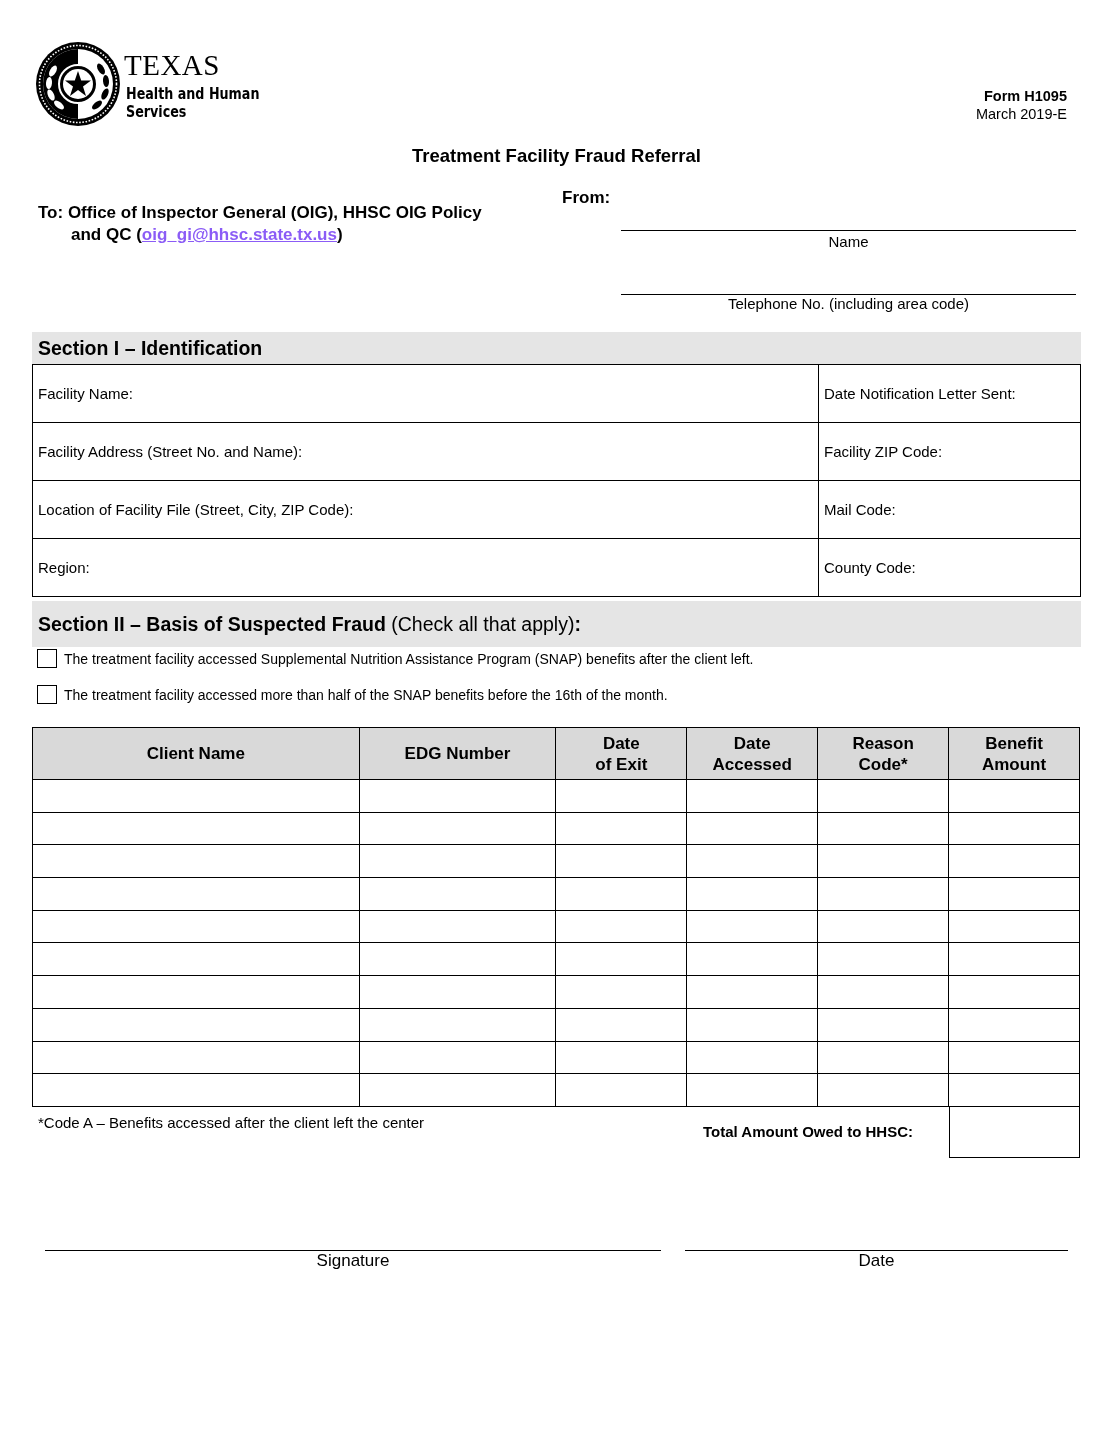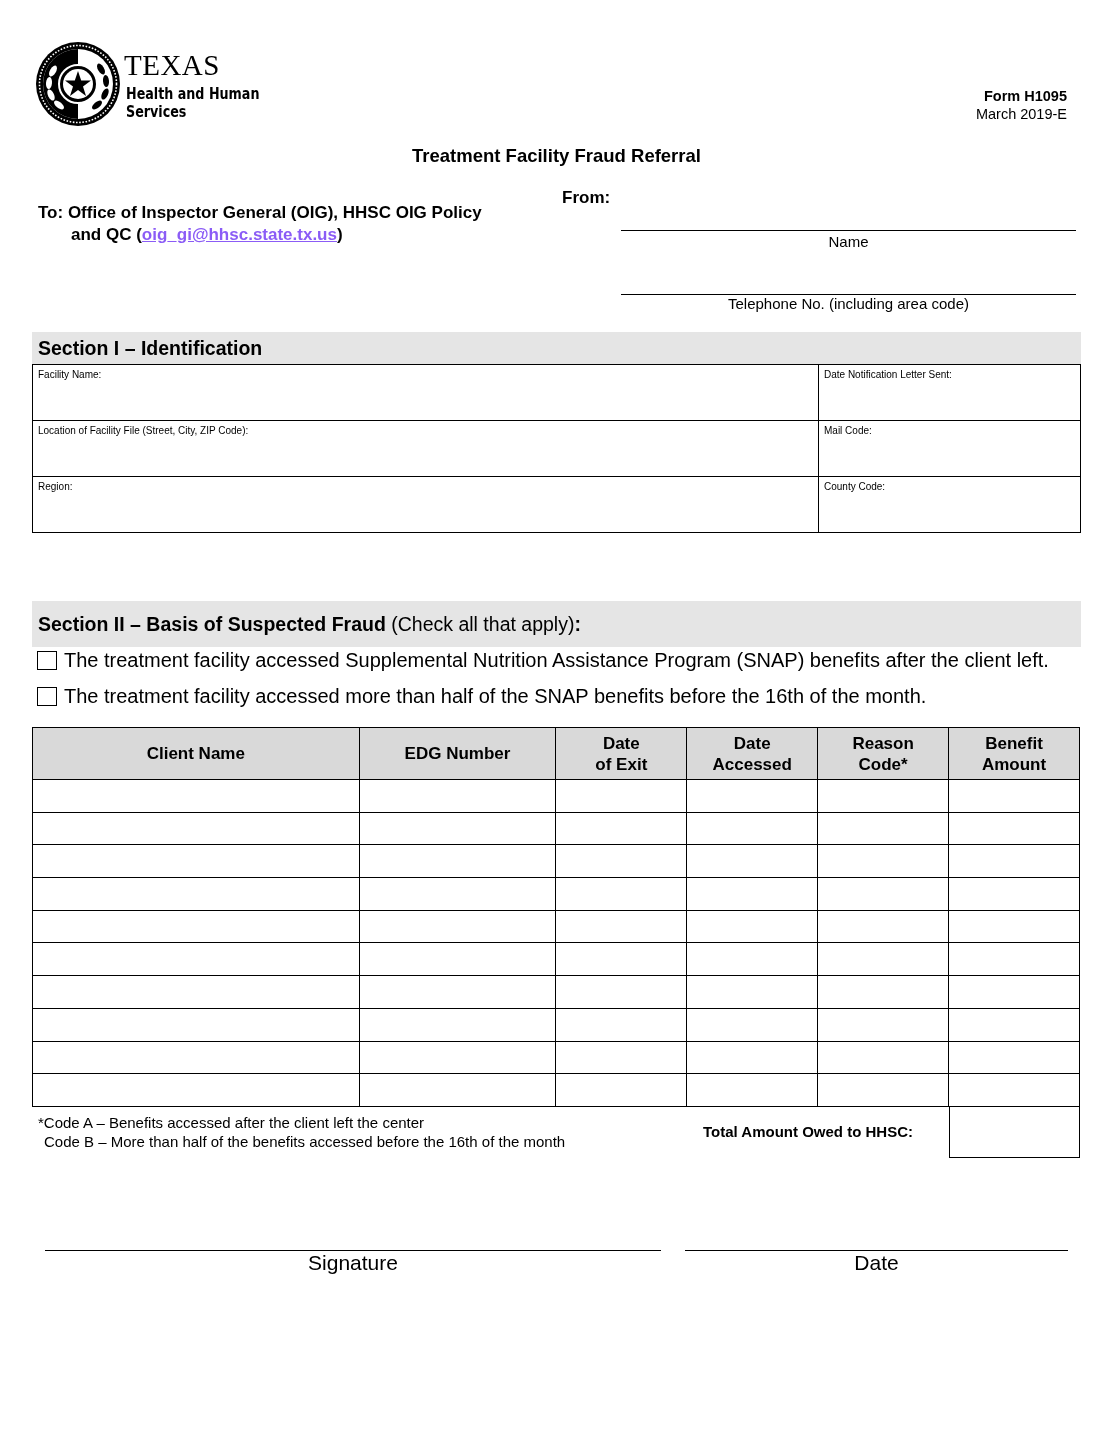--- a/index.html
+++ b/index.html
@@ -28,37 +28,37 @@
     .to-block a { color: #8b5cf6; text-decoration: underline; }
 
     .from-label { left: 562px; top: 188px; font-size: 17px; font-weight: bold; }
     .from-line { left: 621px; width: 455px; height: 0; border-top: 1.5px solid #000; }
     .from-caption { left: 621px; width: 455px; text-align: center; font-size: 15px; }
 
     .section-bar { left: 32px; width: 1049px; background: #e5e5e5; font-size: 19.5px; padding-left: 6px; display: flex; align-items: center; }
     .section-bar b { font-weight: bold; }
 
     .id-table { left: 32px; top: 364px; width: 1049px; border-collapse: collapse; }
-    .id-table td { border: 1.3px solid #000; height: 56px; vertical-align: top; font-size: 10px; padding: 4px 5px; }
+    .id-table td { border: 1.3px solid #000; height: 56px; vertical-align: top; font-size: 15px; padding: 20px 5px; }
     .id-table td.left { width: 786px; }
 
-    .check-row { left: 37px; display: flex; align-items: center; font-size: 20px; }
+    .check-row { left: 37px; display: flex; align-items: center; font-size: 14px; }
     .checkbox { width: 20px; height: 19px; border: 1.3px solid #000; margin-right: 7px; background: #fff; }
 
     .client-table { left: 32px; top: 727px; width: 1048px; border-collapse: collapse; }
     .client-table th { background: #d9d9d9; border: 1.3px solid #000; font-size: 17px; font-weight: bold; height: 52px; line-height: 21px; text-align: center; }
     .client-table td { border: 1.3px solid #000; height: 32.7px; }
 
     .code-notes { left: 38px; top: 1113px; font-size: 15px; line-height: 19px; }
     .code-notes .b { padding-left: 6px; }
     .total-label { left: 703px; top: 1123px; font-size: 15px; font-weight: bold; }
     .total-box { left: 949px; top: 1107px; width: 131px; height: 51px; border: 1.3px solid #000; border-top: none; }
 
     .sig-line { height: 0; border-top: 1.3px solid #000; top: 1250px; }
-    .sig-caption { top: 1251px; font-size: 21px; text-align: center; }
+    .sig-caption { top: 1251px; font-size: 17px; text-align: center; }
   </style>
 </head>
 <body>
 
 <div class="abs logo">
   <svg class="seal" viewBox="0 0 86 86">
     <circle cx="43" cy="43" r="42" fill="#000"></circle>
     <circle cx="43" cy="43" r="38.5" fill="none" stroke="#fff" stroke-width="1.6" stroke-dasharray="1.6 1.6"></circle>
     <circle cx="43" cy="43" r="35" fill="#fff"></circle>
     <path d="M43 8 A35 35 0 0 0 43 78 Z" fill="#000"></path>
@@ -106,20 +106,24 @@
 <div class="abs section-bar" style="top:332px;height:32px;">
   <b>Section I – Identification</b>
 </div>
 <table class="abs id-table">
   <tbody>
     <tr>
       <td class="left"><span>Facility Name:</span></td>
       <td><span>Date Notification Letter Sent:</span></td>
     </tr>
     <tr>
+      <td class="left"><span>Facility Address (Street No. and Name):</span></td>
+      <td><span>Facility ZIP Code:</span></td>
+    </tr>
+    <tr>
       <td class="left"><span>Location of Facility File (Street, City, ZIP Code):</span></td>
       <td><span>Mail Code:</span></td>
     </tr>
     <tr>
       <td class="left"><span>Region:</span></td>
       <td><span>County Code:</span></td>
     </tr>
   </tbody>
 </table>
 
@@ -236,21 +240,20 @@
         <td></td>
         <td></td>
         <td></td>
         <td></td>
       </tr>
     </tbody>
 </table>
 
 <div class="abs code-notes">
   <div>*Code A – Benefits accessed after the client left the center</div>
-  <div class="b">Code B – More than half of the benefits accessed before the 16th of the month</div>
 </div>
 <div class="abs total-label">Total Amount Owed to HHSC:</div>
 <div class="abs total-box"></div>
 
 <div class="abs sig-line" style="left:45px;width:616px;"></div>
 <div class="abs sig-caption" style="left:45px;width:616px;">Signature</div>
 <div class="abs sig-line" style="left:685px;width:383px;"></div>
 <div class="abs sig-caption" style="left:685px;width:383px;">Date</div>
 
 </body></html>

